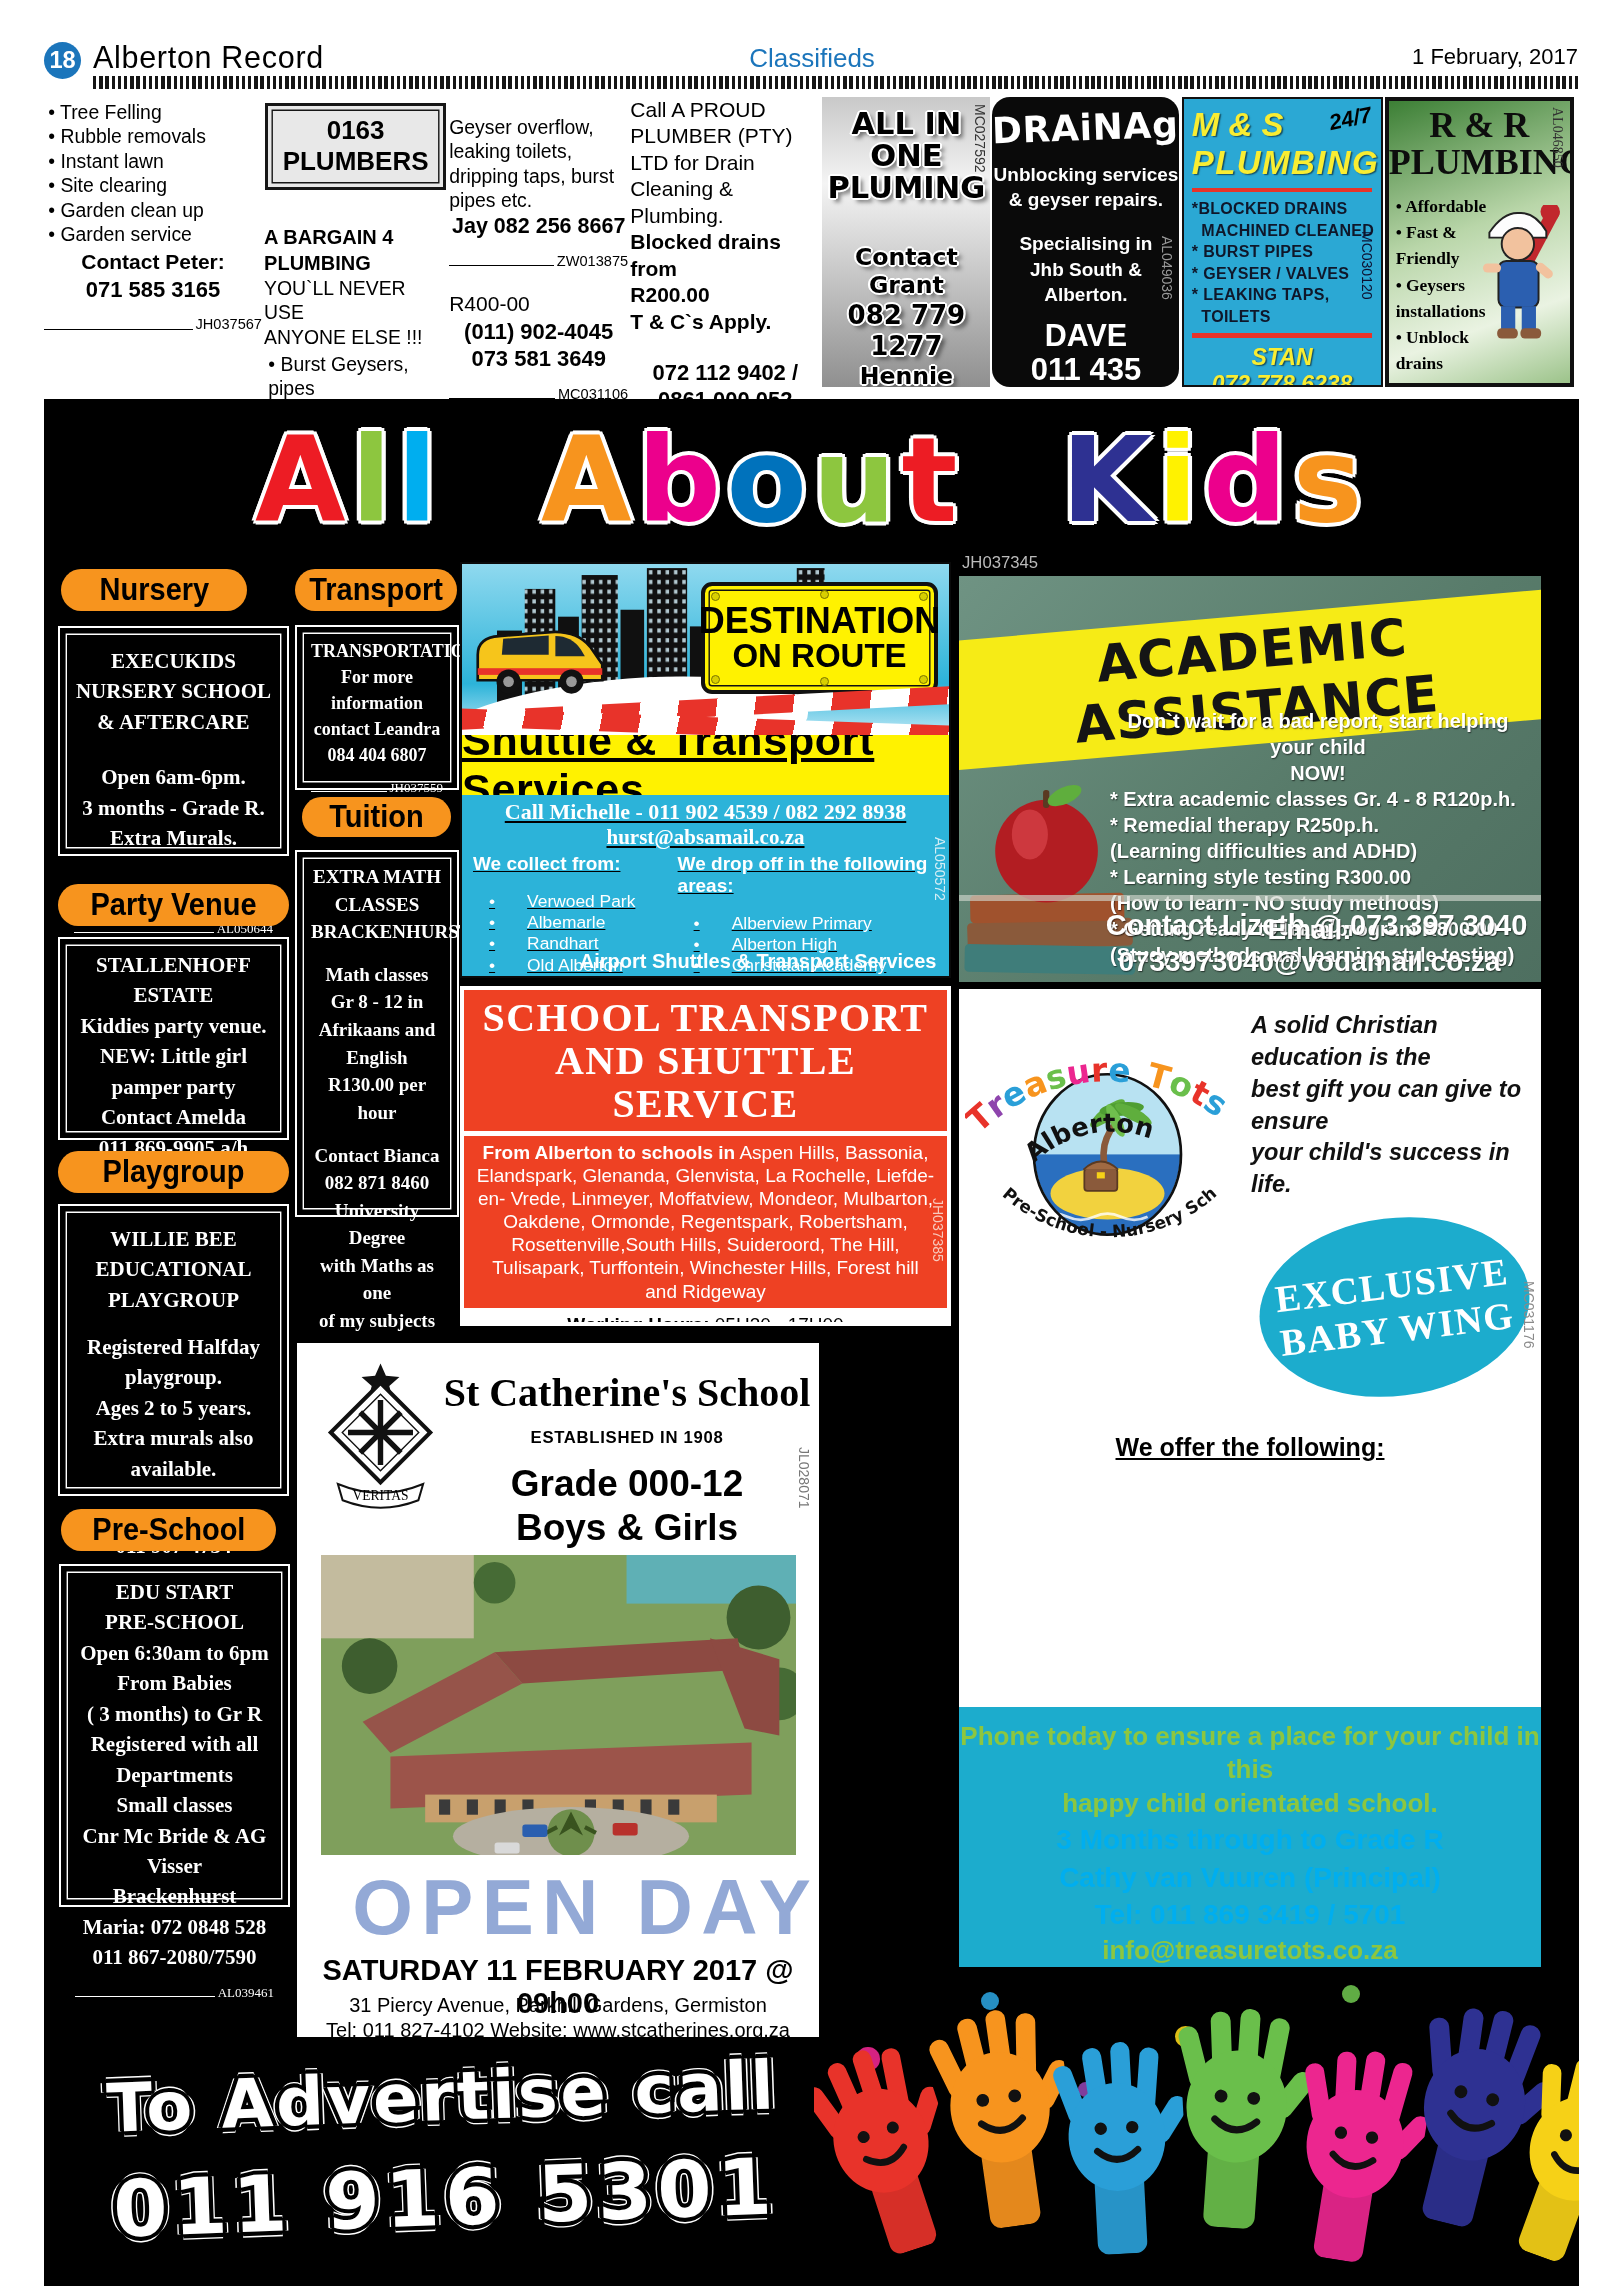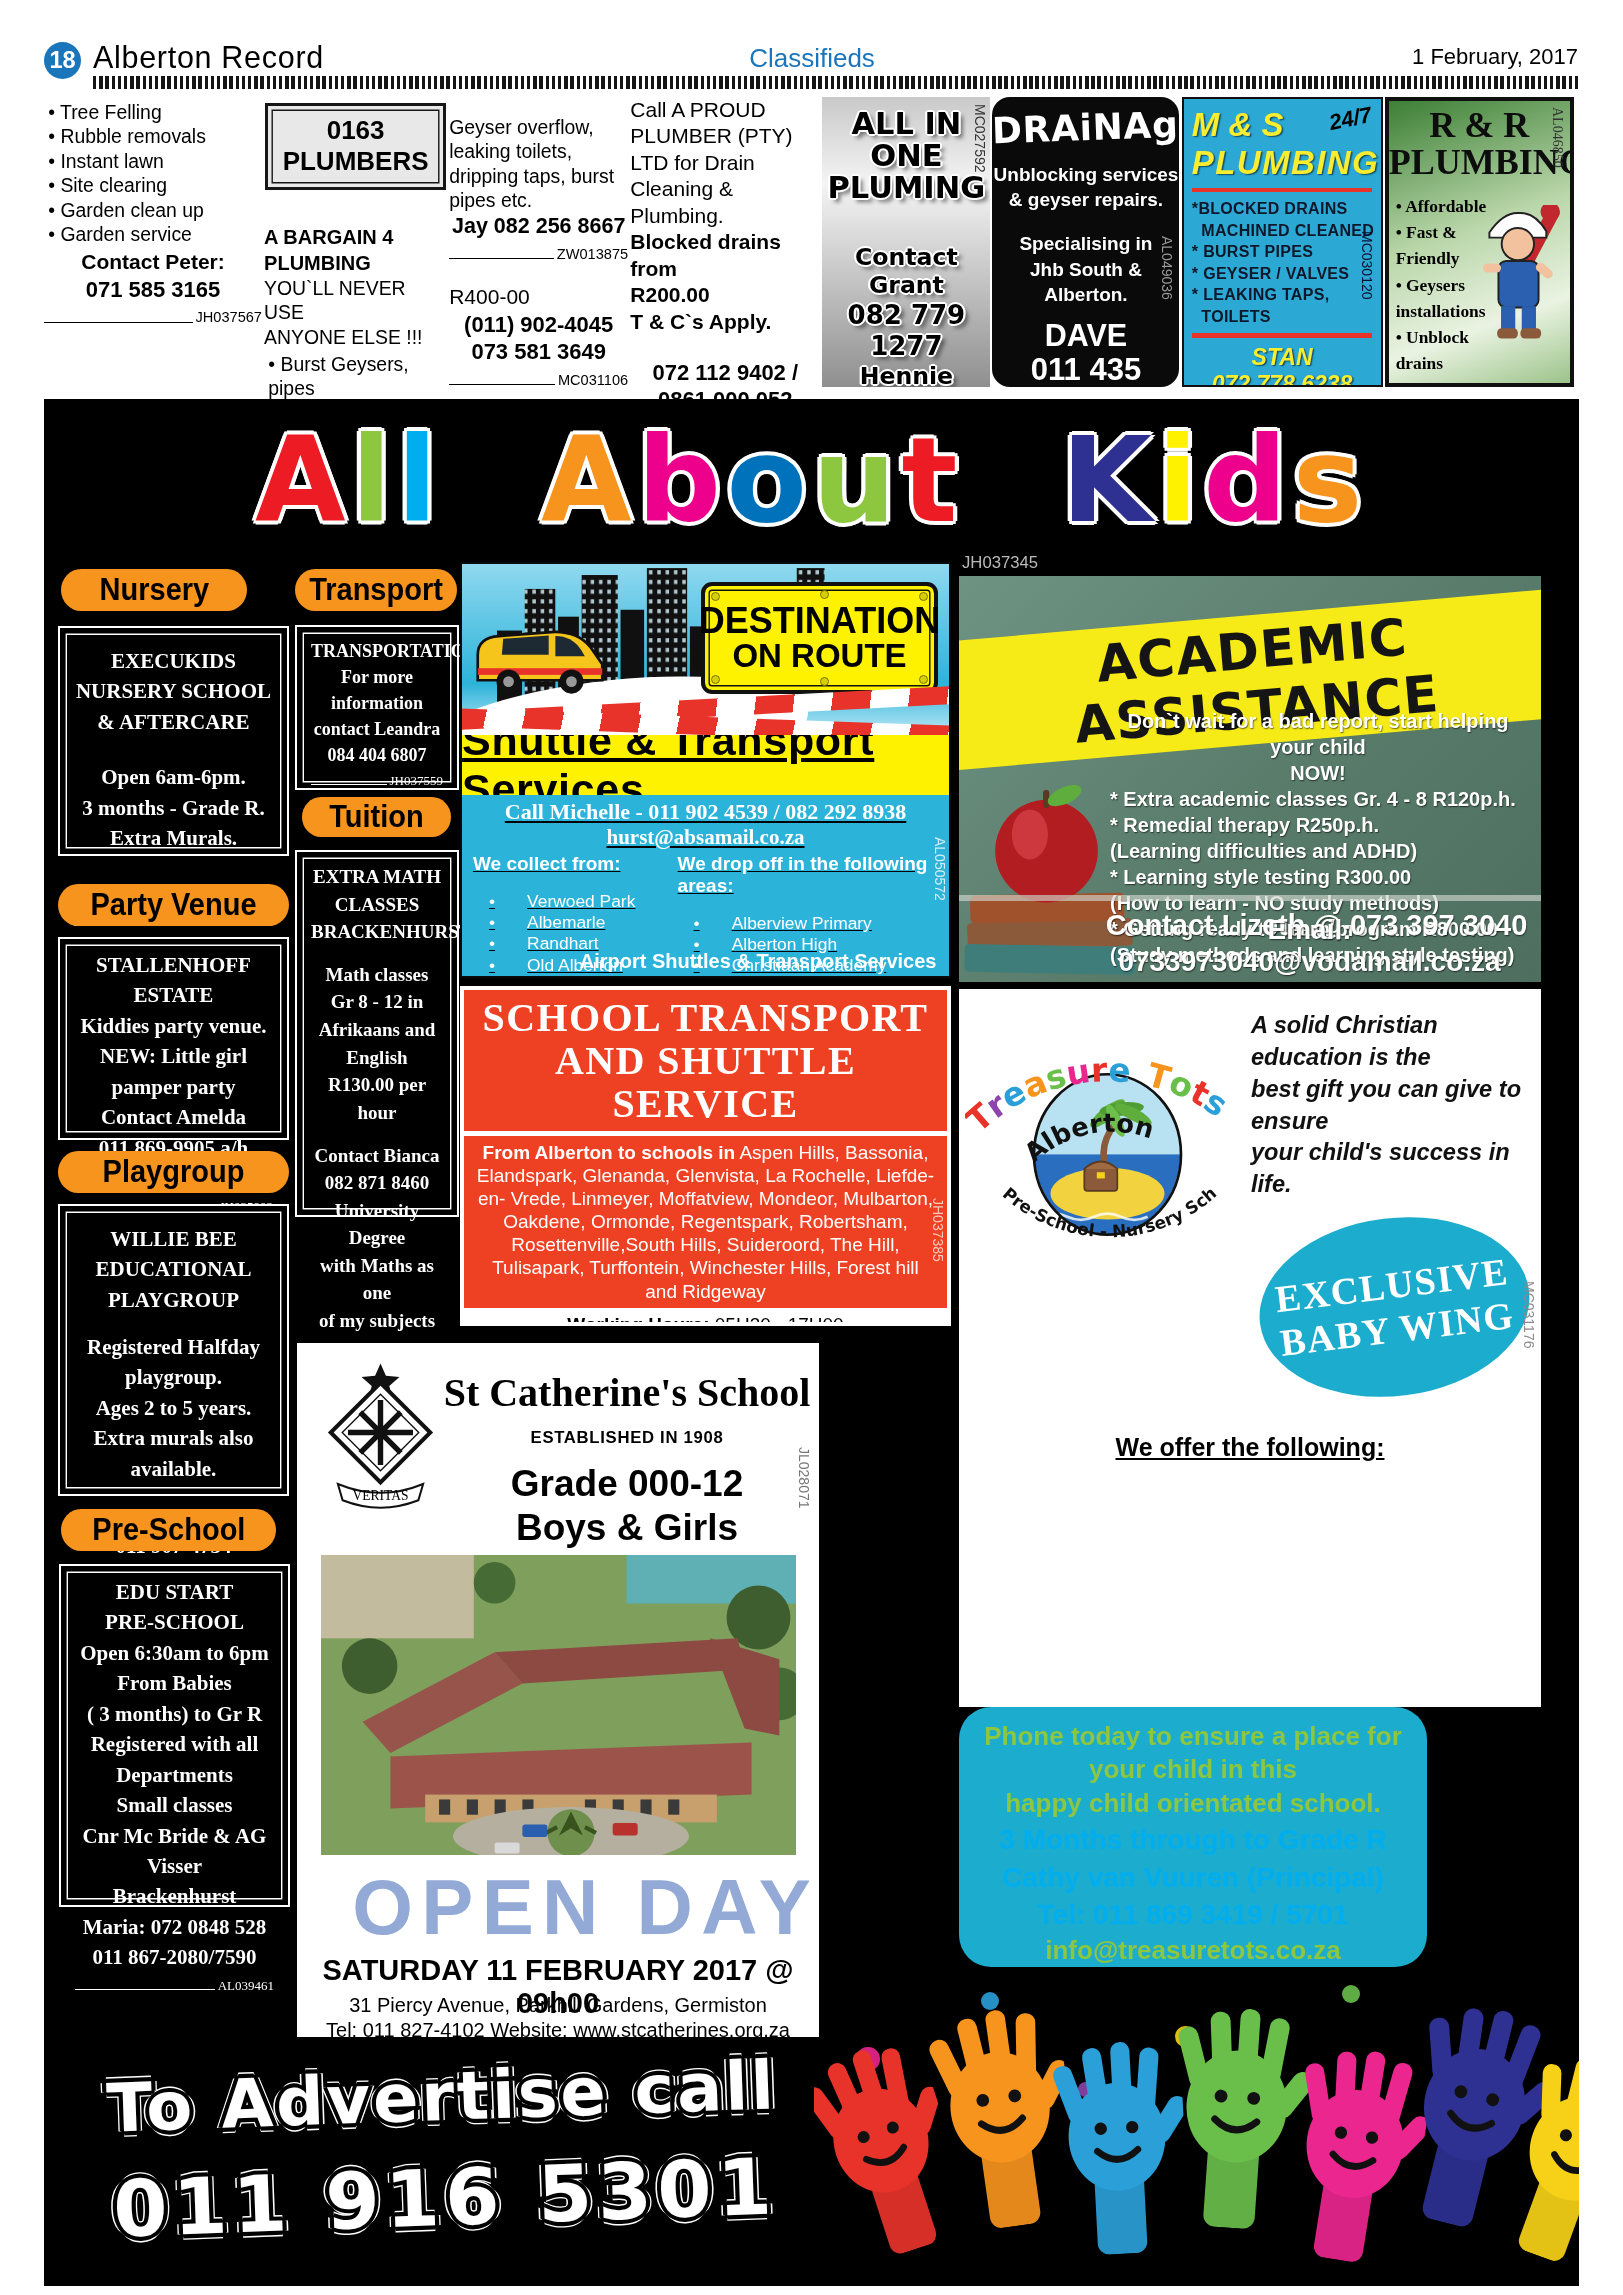--- a/index.html
+++ b/index.html
@@ -18,21 +18,21 @@
   .topads{position:absolute;left:44px;top:97px;width:1535px;display:grid;
           grid-template-columns:218px 183px 179px 190px 168px 187px 201px 189px;column-gap:2.1px;
           align-items:start;}
   .tad{font-size:19.4px;line-height:1.26;}
   .tad .tt{font-weight:bold;font-size:21px;text-align:center;line-height:1.15;}
   .tad ul{margin:2.8px 0;padding:0;list-style:none;}
   .tad li{padding-left:4.2px;}
   .tad li::before{content:"• ";}
   .ctr{text-align:center;}
   .b{font-weight:bold;}
-  .codeline{display:flex;align-items:flex-end;gap:2.8px;margin-top:5px;}
+  .codeline{display:flex;align-items:flex-end;gap:2.8px;margin-top:12px;}
   .codeline .ln{flex:1;border-bottom:1.4px solid #000;margin-bottom:4.2px;height:0;}
   .codeline .cd{font-size:14.6px;}
   .box0163{background:#e8e8e8;border:3.5px solid #161616;box-shadow:inset 0 0 0 3.5px #e8e8e8,inset 0 0 0 4.9px #161616;
            text-align:center;font-weight:bold;font-size:26px;line-height:1.2;padding:9.7px 0;margin:5.6px 1.4px 35px 1.4px;}
   .adfill{height:290px;box-sizing:border-box;position:relative;overflow:hidden;}
   .vcode{position:absolute;writing-mode:vertical-rl;font-size:14px;}
   
   .aio{background:linear-gradient(180deg,#c9c9c9 0%,#f4f4f4 30%,#8f8f8f 100%);text-align:center;padding-top:11px;}
   .aio .bt{font-family:"DejaVu Sans",sans-serif;font-weight:bold;color:#000;
            text-shadow:-2.1px 0 #fff,2.1px 0 #fff,0 -2.1px #fff,0 2.1px #fff,-1.4px -1.4px #fff,1.4px 1.4px #fff,1.4px -1.4px #fff,-1.4px 1.4px #fff,4.2px 4.2px 4.2px rgba(0,0,0,.5);}
@@ -143,22 +143,22 @@
         transform:rotate(-7deg);display:flex;flex-direction:column;align-items:center;justify-content:center;
         color:#fff;font-family:"Liberation Serif",serif;font-weight:bold;}
   .baby .b1{font-size:38px;letter-spacing:1.4px;}
   .baby .b2{font-size:38px;letter-spacing:1.4px;}
   .ttoffh{position:absolute;left:0;right:0;top:444px;text-align:center;font-weight:bold;font-size:25px;
           text-decoration:underline;}
   .ttoff{position:absolute;left:0;right:0;top:479px;text-align:center;font-size:23px;line-height:1.5;}
   .tttour{position:absolute;left:0;right:0;top:598px;text-align:center;color:#eeb111;font-weight:bold;
           font-size:30.5px;line-height:1.35;}
   .ttcode{right:4.2px;top:292px;color:#8a8a8a;}
-  .ttcyan{position:absolute;left:915px;top:1308px;width:468px;height:260px;background:#1caccd;color:#fff;
-          text-align:center;font-weight:bold;box-sizing:border-box;padding-top:12.5px;overflow:hidden;border-radius:32px;}
+  .ttcyan{position:absolute;left:915px;top:1308px;width:582px;height:260px;background:#1caccd;color:#fff;
+          text-align:center;font-weight:bold;box-sizing:border-box;padding-top:12.5px;overflow:hidden;}
   .ttcyan .c1{font-size:26px;line-height:1.3;}
   .ttcyan .c2{font-size:28px;line-height:1.35;}
   
   .cath{position:absolute;left:253px;top:944px;width:522px;height:694px;background:#fff;overflow:hidden;}
   .cname{position:absolute;left:146px;top:26px;width:368px;text-align:center;
          font-family:"Liberation Serif",serif;font-weight:bold;font-size:40px;}
   .cest{position:absolute;left:146px;top:85px;width:368px;text-align:center;font-weight:bold;
         font-size:16.7px;letter-spacing:0.7px;}
   .cgrade{position:absolute;left:146px;top:119px;width:368px;text-align:center;font-weight:bold;
           font-size:37px;line-height:1.2;}

